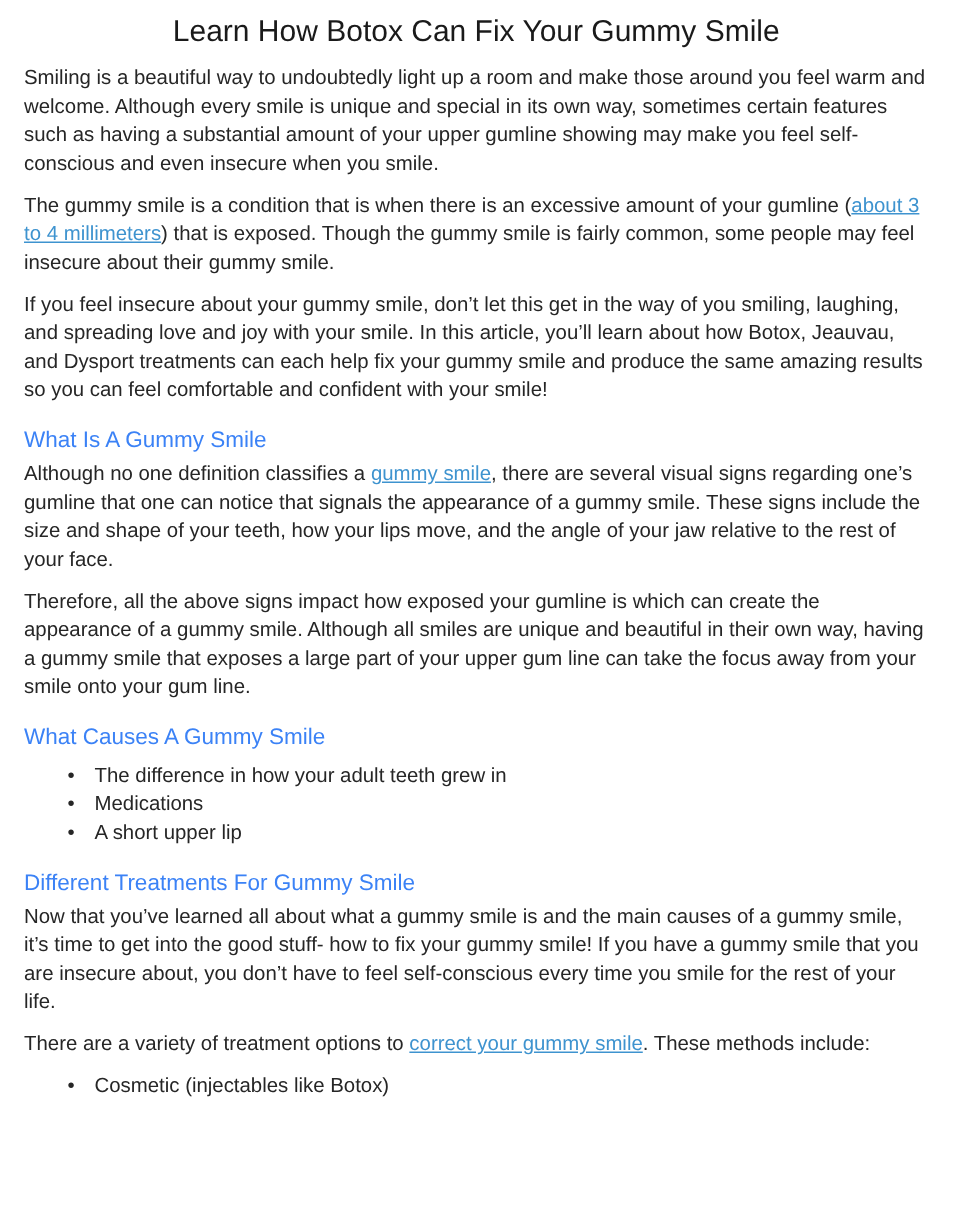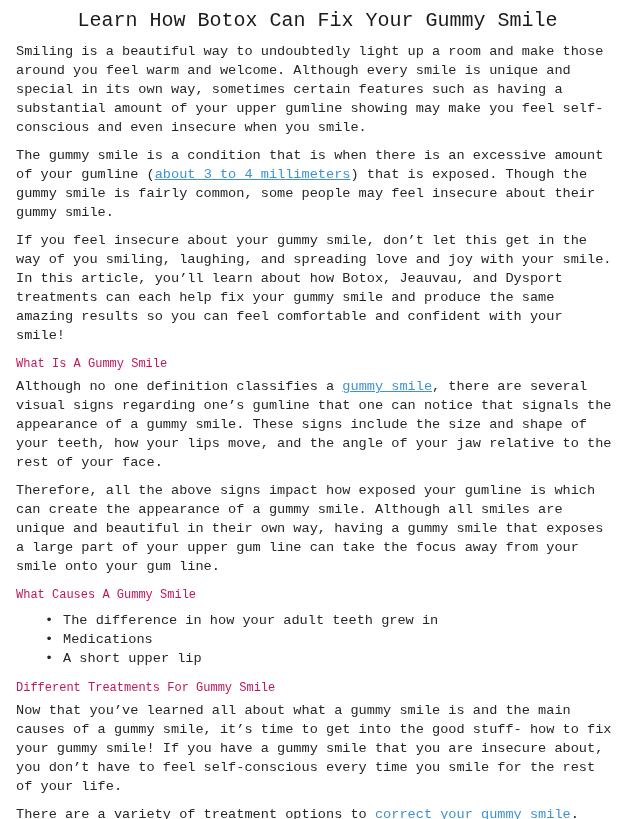--- a/index.html
+++ b/index.html
@@ -6,43 +6,43 @@
     margin: 0;
     padding: 0;
     background: #ffffff;
   }
   .page {
     width: 635px;
     height: 819px;
     box-sizing: border-box;
     background: #ffffff;
     padding: 6px 16px 10px 16px;
-    font-family: Liberation Mono, monospace;
+    font-family: Liberation Sans, sans-serif;
     font-size: 13.6px;
     line-height: 19px;
     color: #262626;
     overflow: hidden;
   }
   .doc-title {
     font-size: 20px;
     line-height: 26px;
     font-weight: 400;
     color: #1a1a1a;
     text-align: center;
     margin: 2px 0 8px 0;
   }
   p.para {
     margin: 0 0 9px 0;
   }
   h2.section-heading {
-    font-size: 12px;
+    font-size: 15px;
     line-height: 21px;
     font-weight: 400;
-    color: #be185d;
-    margin: 0 0 2px 0;
+    color: #3b82f6;
+    margin: 14px 0 2px 0;
   }
   a.doc-link {
     color: #3E93CF;
     text-decoration: underline;
     cursor: pointer;
   }
   ul.bullet-list {
     list-style: none;
     margin: 5px 0 10px 0;
     padding: 0;

